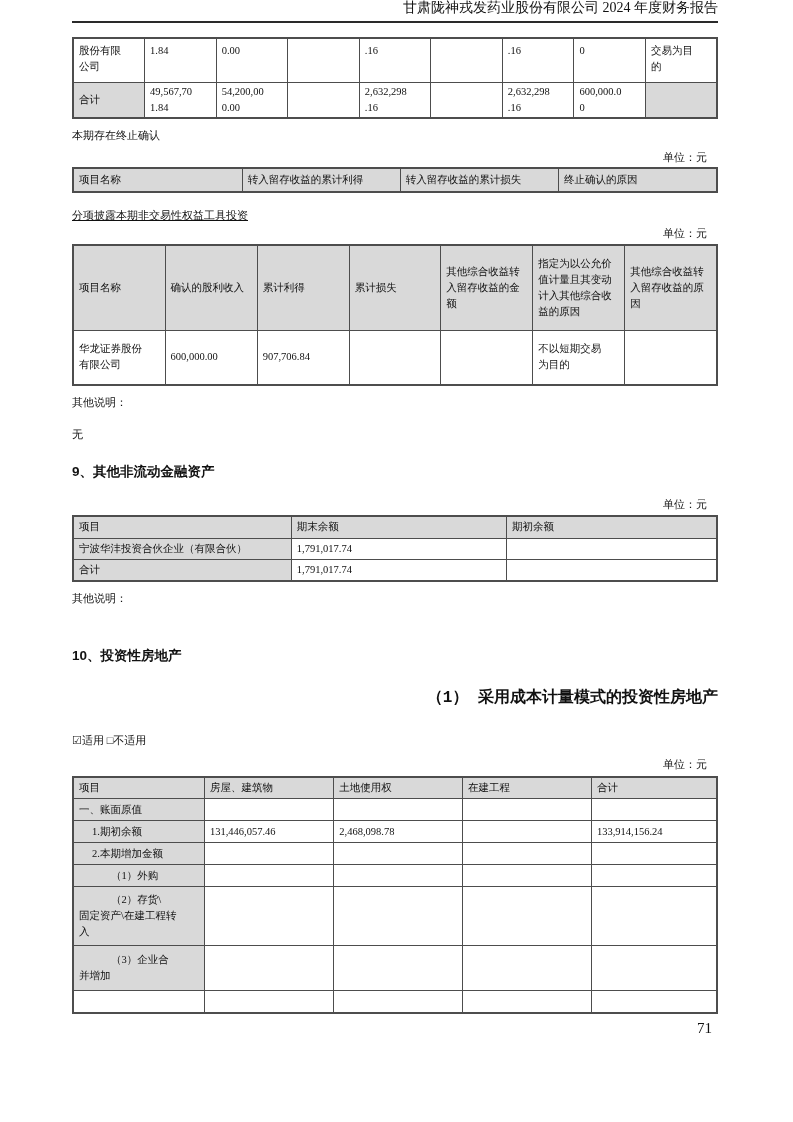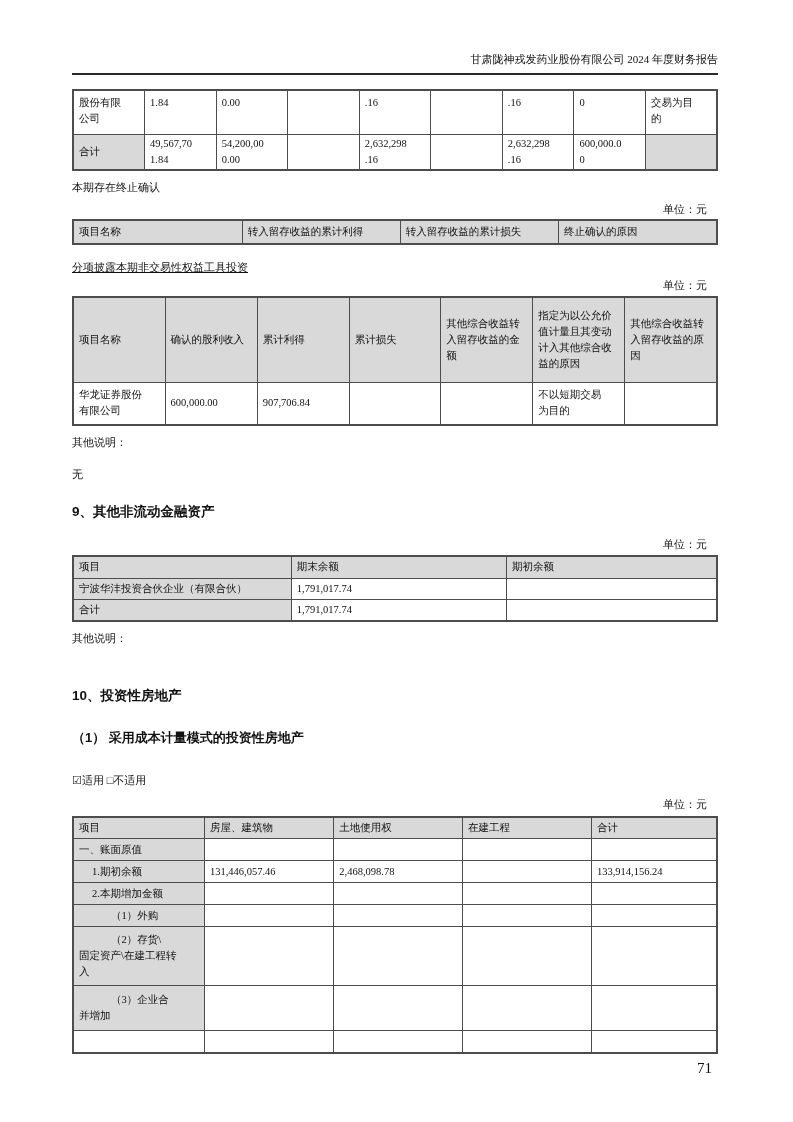--- a/index.html
+++ b/index.html
@@ -1,26 +1,26 @@
 <!DOCTYPE html>
 <html><head>
 <meta charset="utf-8">
 <style>
   * { margin:0; padding:0; box-sizing:border-box; }
   html,body { width:793px; height:1122px; background:#ffffff; }
   body { font-family:"Liberation Serif","DejaVu Serif",serif; color:#111; overflow:hidden; }
   .page { width:793px; height:1122px; padding:0 75px 0 72px; overflow:hidden; background:#fff; }
 
-  .report-header { margin-top:52px; text-align:right; font-size:11px; line-height:15px; }
+  .report-header { text-align:right; font-size:14px; line-height:15px; }
   .header-rule { margin-top:6px; border-bottom:2px solid #2a2a2a; height:0; }
 
   p.body-text { font-size:11px; line-height:16px; }
   .unit { font-size:11px; line-height:16px; text-align:right; padding-right:11px; }
   .h-main { font-family:"Liberation Sans","DejaVu Sans",sans-serif; font-weight:bold; font-size:13.5px; line-height:20px; }
-  .h-sub  { font-family:Liberation Sans, sans-serif; font-weight:bold; font-size:13px; line-height:16px; }
+  .h-sub  { font-family:Liberation Mono, monospace; font-weight:bold; font-size:16px; line-height:16px;text-align:right; }
   .applicability { font-size:11px; line-height:16px; }
   .page-number { font-size:15px; text-align:right; padding-right:6px; }
 
   table.doc-table { width:100%; border-collapse:collapse; table-layout:fixed; font-size:10.5px; border:2px solid #4d4d4d; }
   .doc-table td, .doc-table th { border:1px solid #4d4d4d; padding:2px 5px; line-height:16px;
         vertical-align:middle; font-weight:normal; text-align:left; word-break:break-all; }
   .gray { background:#d9d9d9; }
   .c { text-align:center; }
   .r { text-align:right; }
   .ml { white-space:pre-line; }
@@ -34,21 +34,21 @@
   .t1 tr.r2 td { padding-top:1px; padding-bottom:1px; }
 
   .p-after-t1 { margin-top:8px; }
   .u1 { margin-top:6px; }
   .t2 { margin-top:2px; }
   .t2 tr { height:24px; }
   .p-nontrading { margin-top:14px;text-decoration:underline; }
   .u2 { margin-top:2px; }
   .t3 { margin-top:3px; }
   .t3 tr.head { height:85px; }
-  .t3 tr.data { height:43px;border-radius:16px; }
+  .t3 tr.data { height:55px;border-radius:16px; }
   .p-notes1 { margin-top:8px; }
   .p-none { margin-top:16px; }
   .h9 { margin-top:20px; }
   .u3 { margin-top:14px; }
   .t4 { margin-top:3px; }
   .t4 tr.head { height:22px; }
   .t4 tr.data { height:20px; }
   .p-notes2 { margin-top:8px; }
   .h10 { margin-top:40px; }
   .h10s { margin-top:24px; }

